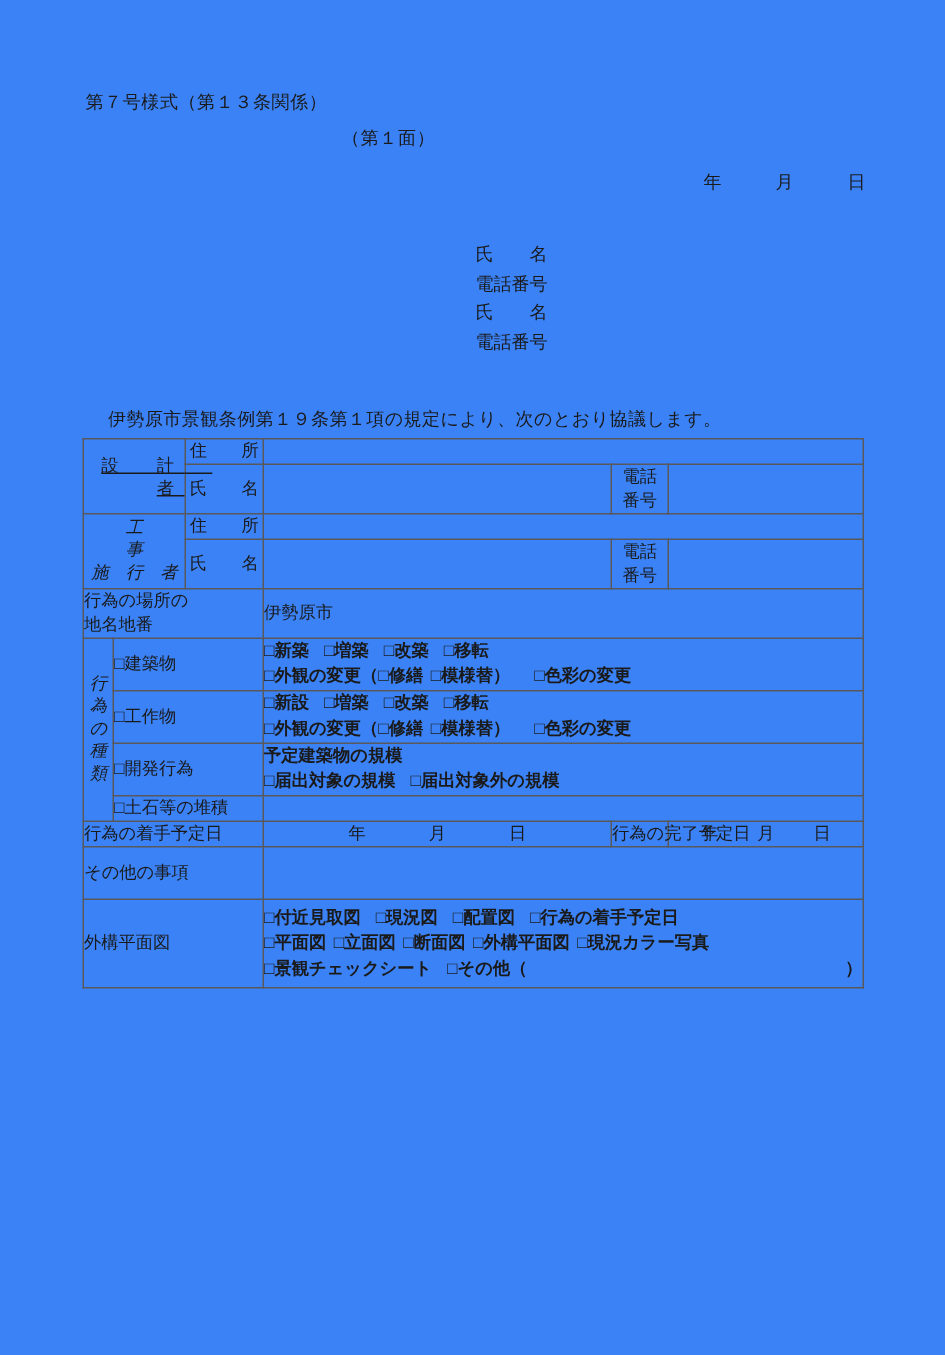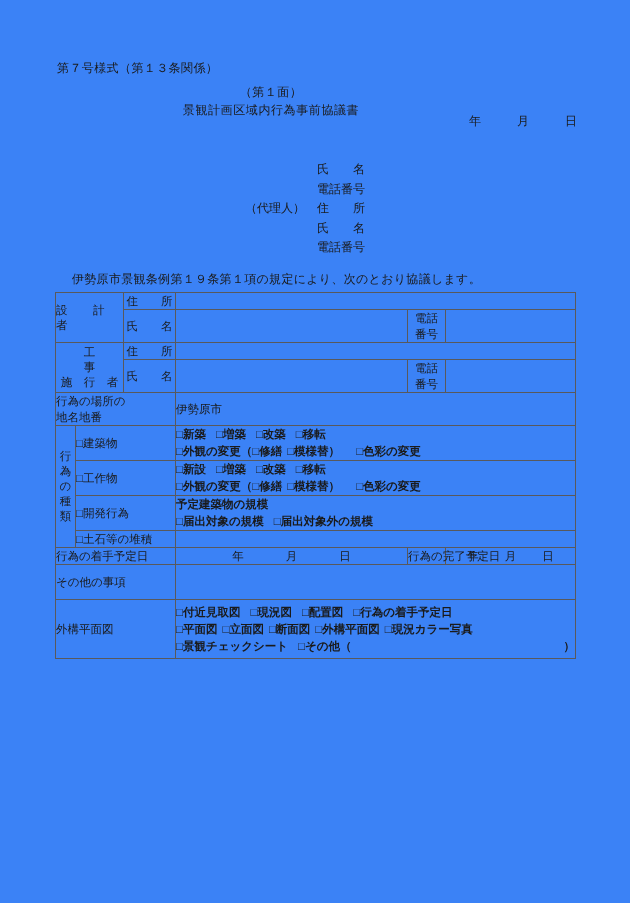--- a/index.html
+++ b/index.html
@@ -28,21 +28,21 @@
   .form-no {
     position: absolute;
     left: 57px;
     top: 60px;
     font-size: 12px;
     letter-spacing: 0.4px;
     white-space: nowrap;
   }
   .doc-titles {
     position: absolute;
-    left: 12px;
+    left: 0;
     top: 84px;
     width: 518px;
     text-align: center;
   }
   .doc-face {
     font-size: 12px;
     letter-spacing: 0.5px;
     line-height: 17px;
   }
   .doc-title {
@@ -109,29 +109,31 @@
     border: 1px solid #59595c;
     padding: 0;
     vertical-align: middle;
   }
   .cellpad {
     padding: 4px 7px;
     line-height: 16px;
   }
   .c-center { text-align: center; }
   .lab-wide {
-    text-align: left;
+    text-align: right;
     letter-spacing: 7px;
     padding-left: 7px;
+    text-decoration: underline;
   }
   .lab-vert {
     text-align: center;
     line-height: 15px;
     padding: 2px 0;
     font-size: 11.5px;
+    font-style: italic;
   }
   .lab-vert span { display: block; }
   .chk-line { white-space: nowrap; line-height: 17px; font-weight: bold; }
   .gap { display: inline-block; width: 10px; }
   .gap-s { display: inline-block; width: 5px; }
   .gap-l { display: inline-block; width: 16px; }
   .date-cell {
     text-align: center;
     letter-spacing: 0px;
     white-space: nowrap;
@@ -141,37 +143,33 @@
 </style>
 </head>
 <body>
 
 <div class="page">
 
   <div class="form-no">第７号様式（第１３条関係）</div>
 
   <div class="doc-titles">
     <div class="doc-face">（第１面）</div>
-    <div class="doc-title">景観計画区域内行為事前協議書</div>
   </div>
 
   <div class="head-date">
     <span>年</span><span class="g"></span><span>月</span><span class="g"></span><span>日</span>
   </div>
 
 
   <div class="party-block">
     <div class="party-row">
       <span class="party-label"></span><span class="party-field">氏　　名</span>
     </div>
     <div class="party-row">
       <span class="party-label"></span><span class="party-field">電話番号</span>
-    </div>
-    <div class="party-row">
-      <span class="party-label">（代理人）</span><span class="party-field">住　　所</span>
     </div>
     <div class="party-row">
       <span class="party-label"></span><span class="party-field">氏　　名</span>
     </div>
     <div class="party-row">
       <span class="party-label"></span><span class="party-field">電話番号</span>
     </div>
   </div>
 
   <div class="intro">伊勢原市景観条例第１９条第１項の規定により、次のとおり協議します。</div>

